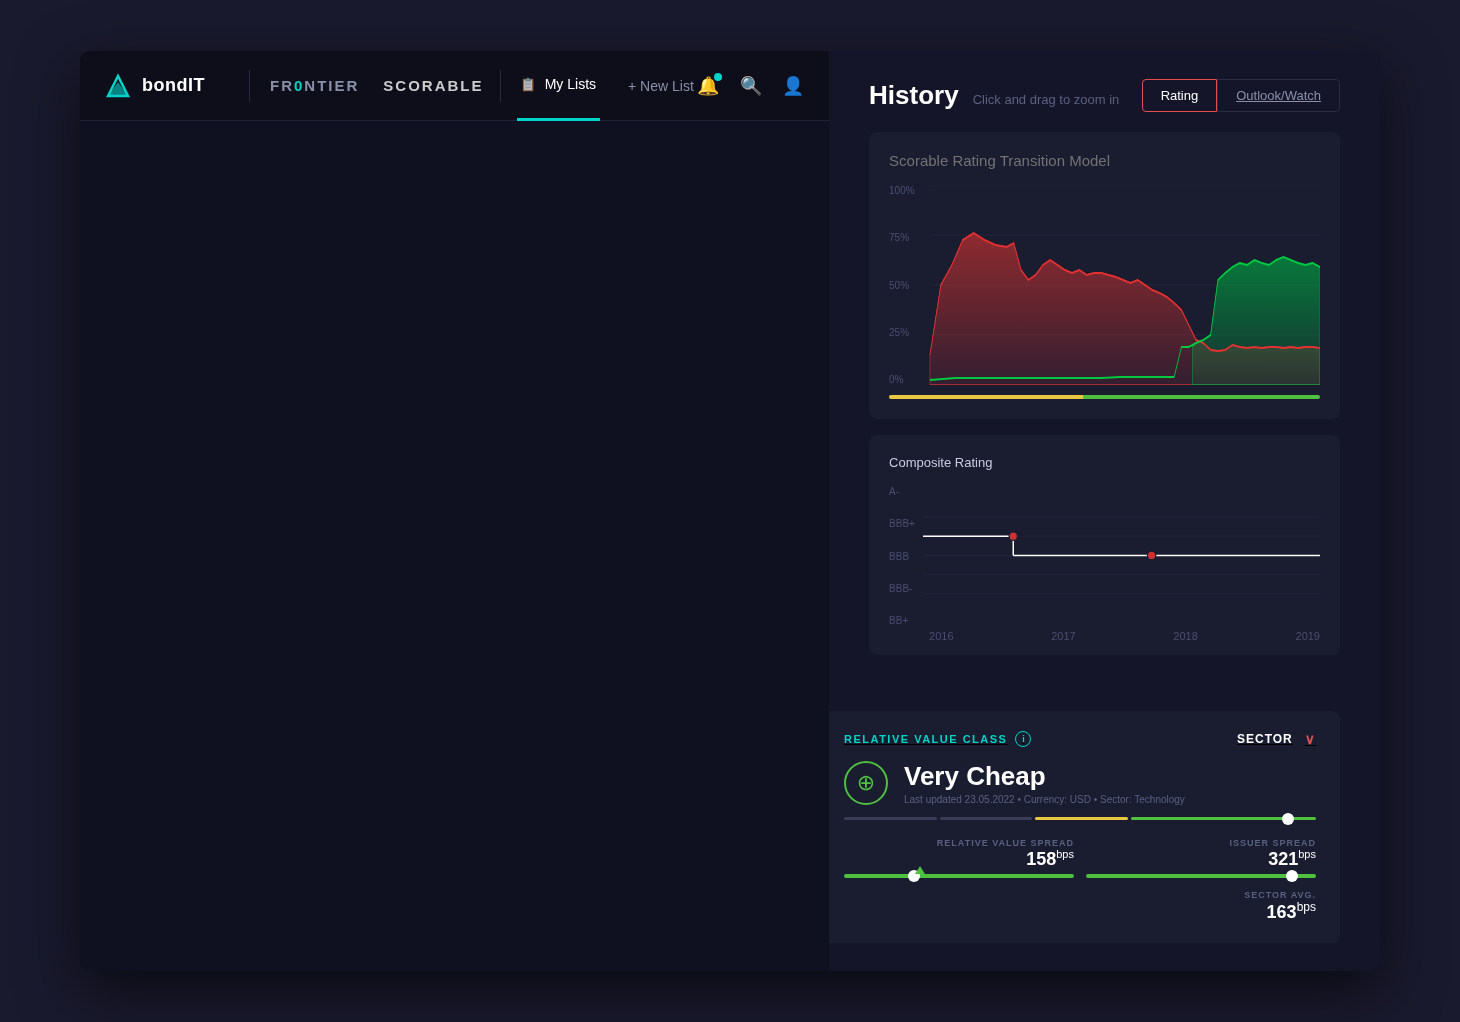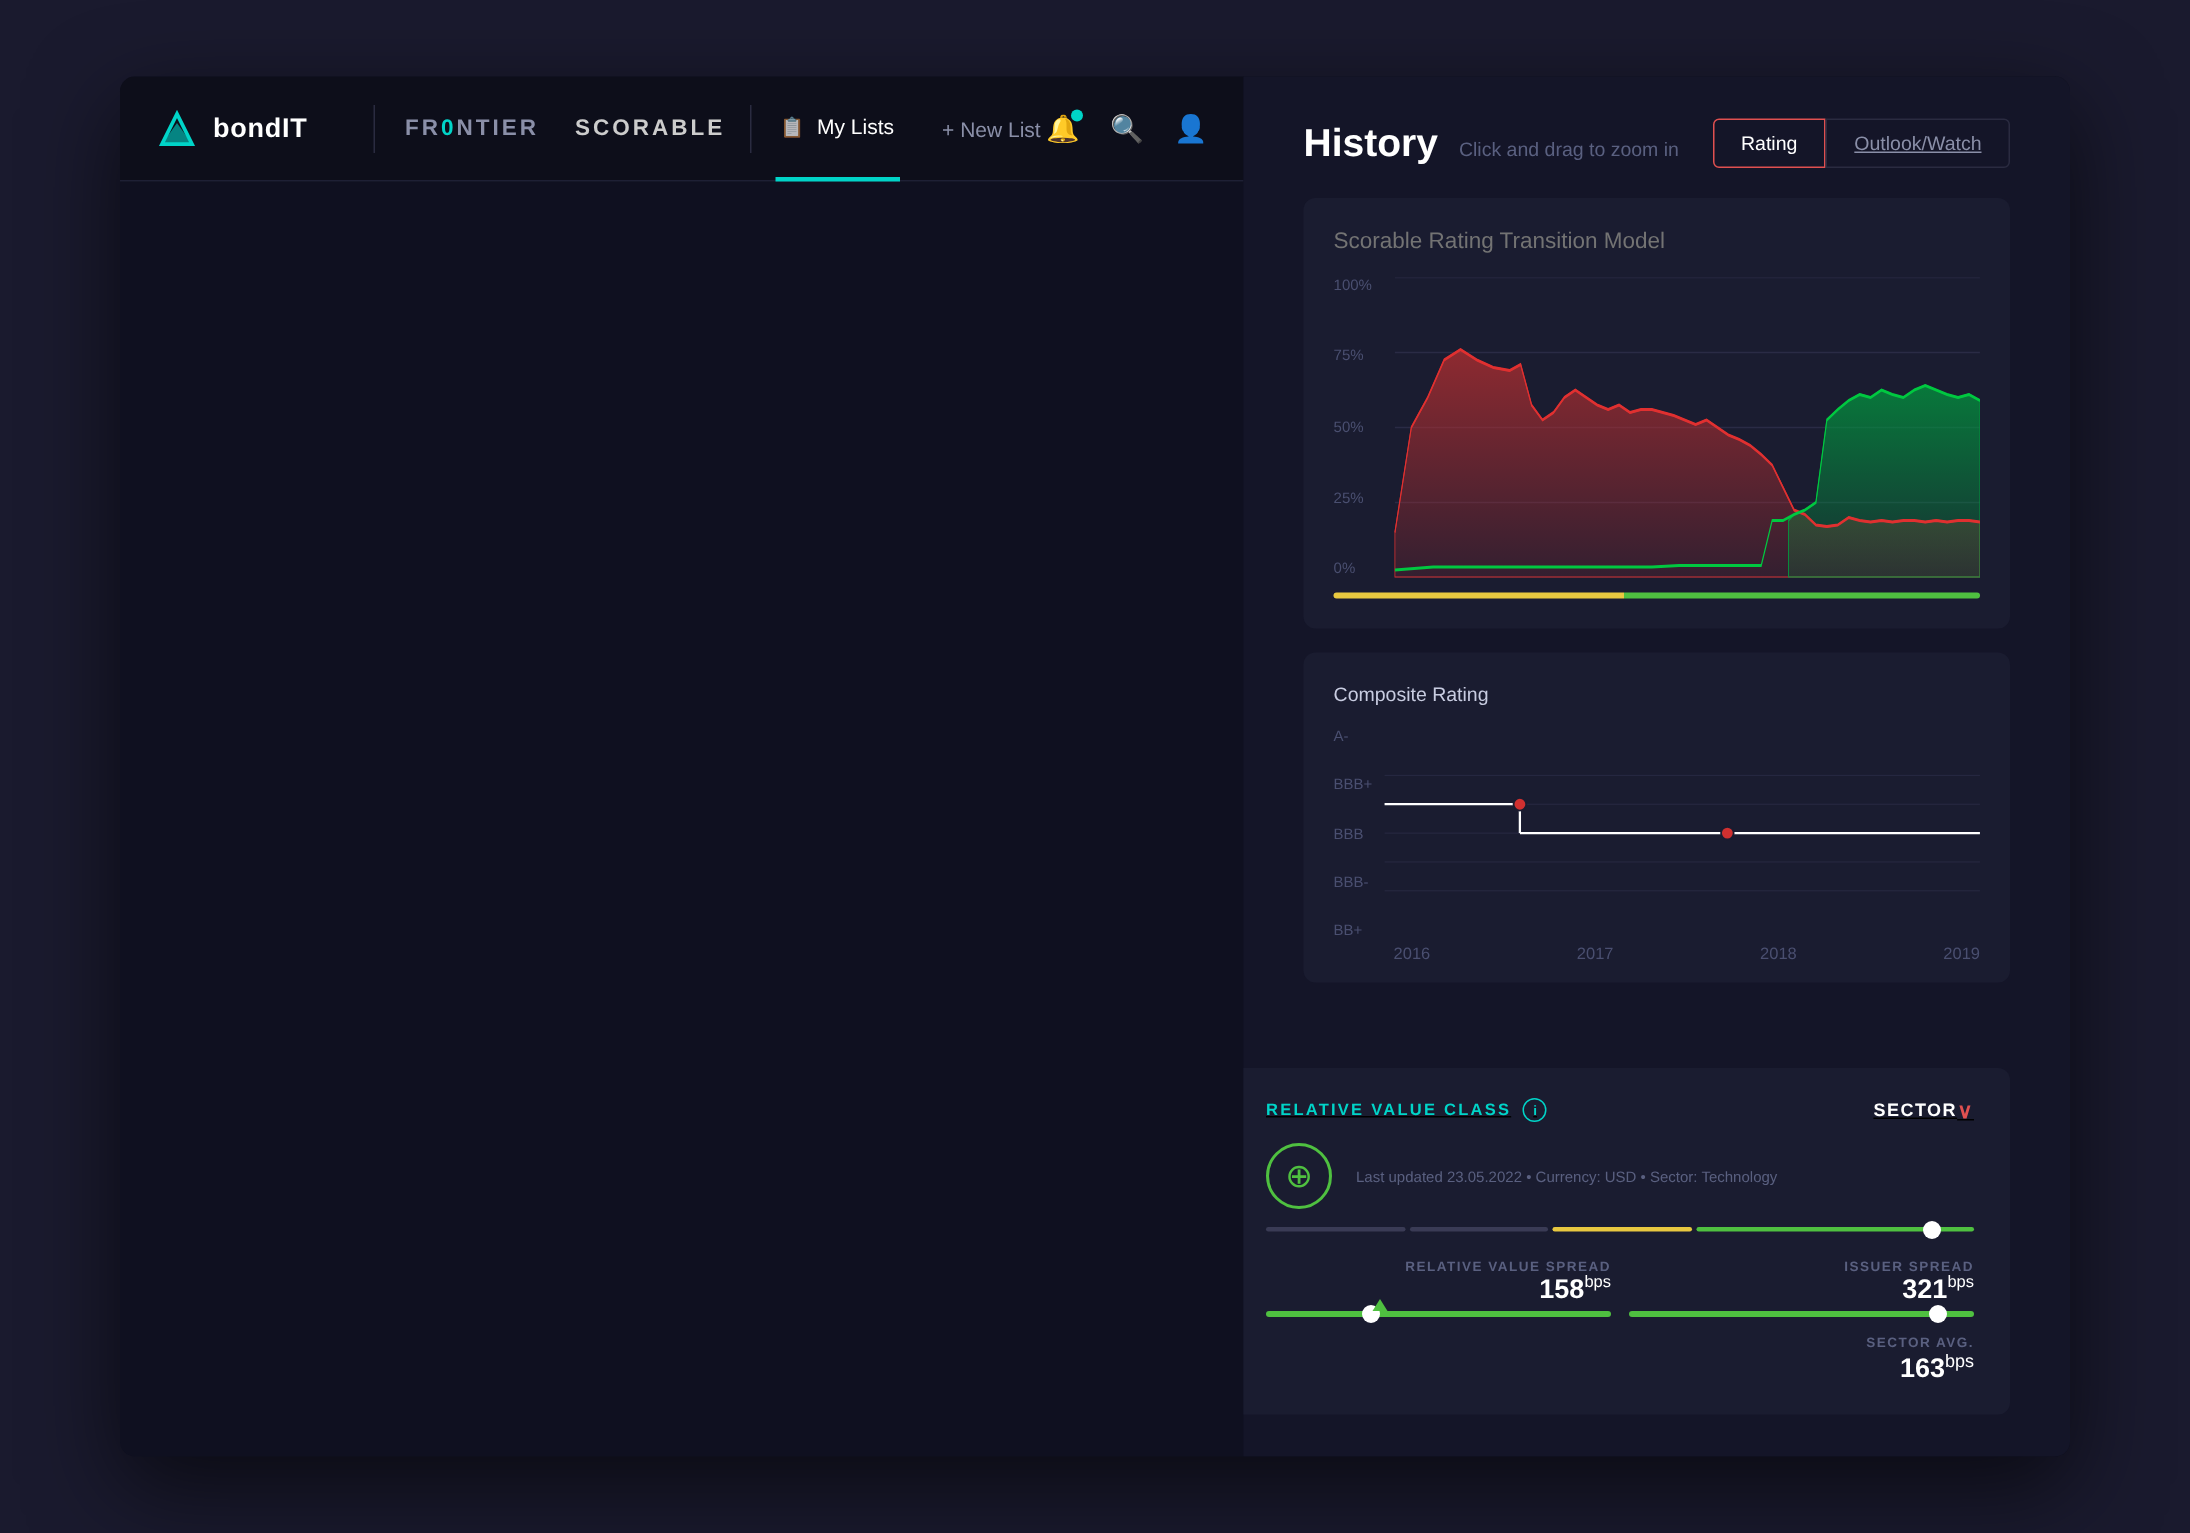--- a/index.html
+++ b/index.html
@@ -334,21 +334,21 @@
       align-items: center;
       justify-content: center;
       color: #00d4c8;
       font-size: 9px;
       font-weight: 700;
     }
 
     .rv-sector {
       display: flex;
       align-items: center;
-      gap: 0;
+      gap: 12px;
       color: #ffffff;
       font-size: 12px;
       font-weight: 600;
       letter-spacing: 1px;
     }
 
     .rv-chevron {
       color: #e05050;
       font-size: 14px;
     }
@@ -605,20 +605,21 @@
           <span>SECTOR</span>
           <span class="rv-chevron">∨</span>
         </div>
       </div>
 
       <div class="rv-main">
         <div class="rv-circle-icon">
           <span style="font-size:22px; color:#4fc040;">⊕</span>
         </div>
         <div>
+          <div class="rv-value-text">Very Cheap</div>
           <div class="rv-meta">Last updated 23.05.2022 • Currency: USD • Sector: Technology</div>
         </div>
       </div>
 
       <div style="position:relative; margin-bottom:18px;">
         <div style="display:flex; gap:3px; height:3px; border-radius:2px; overflow:visible;">
           <div style="background:#3a3b55; flex:1; border-radius:2px;"></div>
           <div style="background:#3a3b55; flex:1; border-radius:2px;"></div>
           <div style="background:#e8c840; flex:1; border-radius:2px;"></div>
           <div style="background:#4fc040; flex:2; border-radius:2px;"></div>

